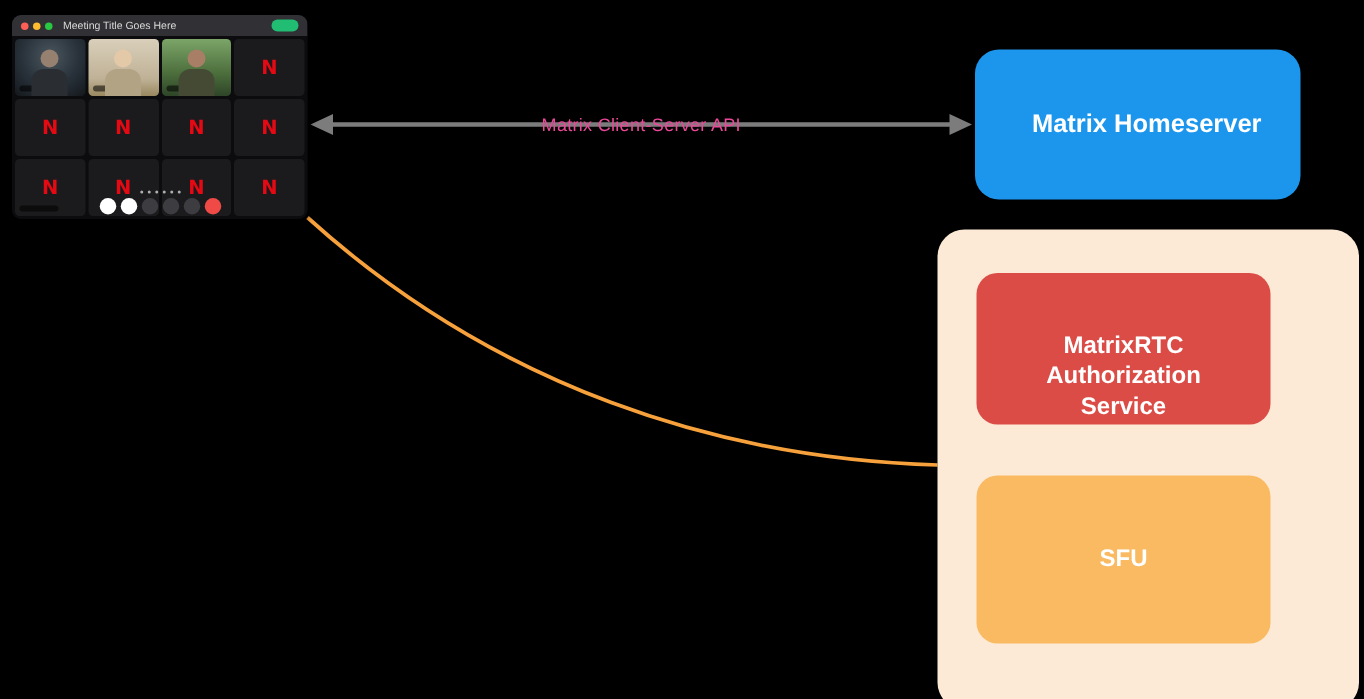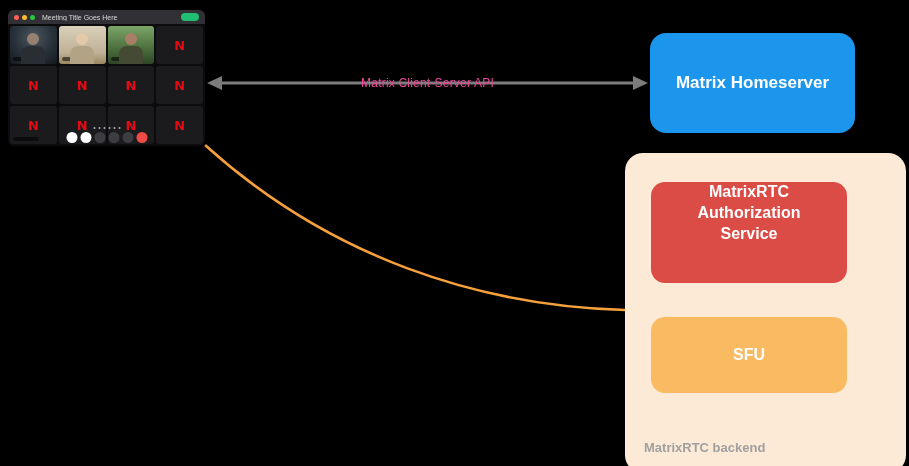--- a/index.html
+++ b/index.html
@@ -185,20 +185,21 @@
     left: 650px;
     top: 33px;
     width: 205px;
     height: 100px;
     border-radius: 16px;
     background: #1c96ec;
     display: flex;
     align-items: center;
     justify-content: center;
     text-align: center;
+    padding-left: 12px;
   }
   #homeserver-box .box-label {
     color: #ffffff;
     font-weight: bold;
     font-size: 17px;
   }
 
   #backend-container {
     position: absolute;
     left: 625px;
@@ -210,38 +211,38 @@
   }
   #auth-box {
     position: absolute;
     left: 26px;
     top: 29px;
     width: 196px;
     height: 101px;
     border-radius: 14px;
     background: #db4c46;
     display: flex;
-    align-items: flex-start;
+    align-items: flex-end;
     justify-content: center;
     text-align: center;
     box-sizing: border-box;
     padding: 0 20px;
   }
   #auth-box .box-label {
     color: #ffffff;
     font-weight: bold;
     font-size: 16px;
     line-height: 1.3;
   }
   #sfu-box {
     position: absolute;
     left: 26px;
     top: 164px;
     width: 196px;
-    height: 76px;
+    height: 112px;
     border-radius: 14px;
     background: #f9ba61;
     display: flex;
     align-items: center;
     justify-content: center;
   }
   #sfu-box .box-label {
     color: #ffffff;
     font-weight: bold;
     font-size: 16px;
@@ -342,14 +343,13 @@
   <span class="box-label">Matrix Homeserver</span>
 </div>
 
 <div id="backend-container">
   <div id="auth-box">
     <span class="box-label">MatrixRTC Authorization Service</span>
   </div>
   <div id="sfu-box">
     <span class="box-label">SFU</span>
   </div>
-  <div id="backend-label">MatrixRTC backend</div>
 </div>
 
 </body></html>

